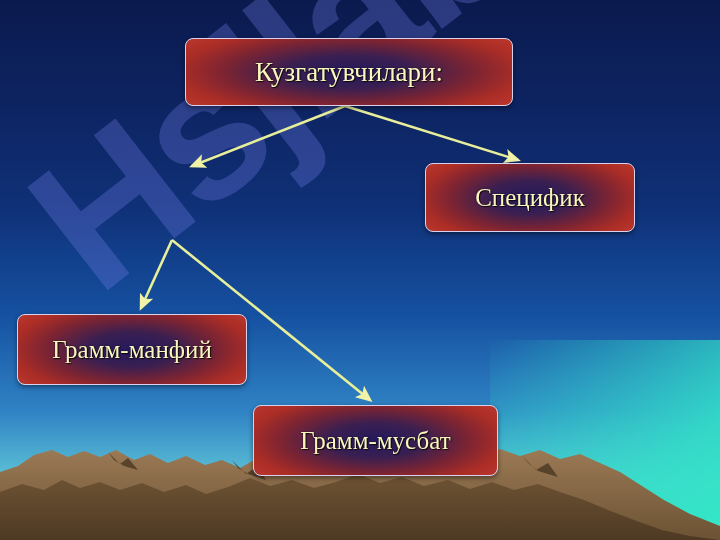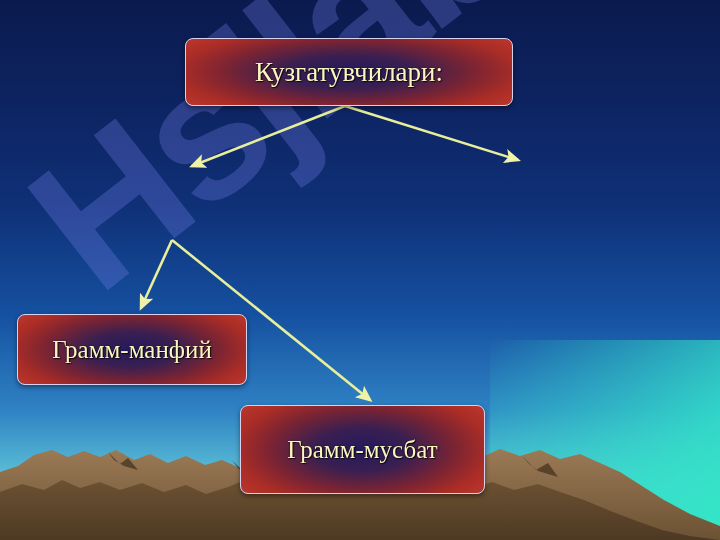--- a/index.html
+++ b/index.html
@@ -96,21 +96,21 @@
     line-height: 1;
     text-shadow: 1px 1px 1px rgba(0,0,0,0.75), 0 0 2px rgba(0,0,0,0.6);
     white-space: nowrap;
   }
 
   #node-root   { left: 185px; top: 38px;  width: 328px; height: 68px; }
   #node-root .node-label { font-size: 27px; }
   #node-nonspecific { left: 55px;  top: 170px; width: 250px; height: 68px; }
   #node-specific    { left: 425px; top: 163px; width: 210px; height: 69px; }
   #node-gram-neg    { left: 17px;  top: 314px; width: 230px; height: 71px; justify-content: center; }
-  #node-gram-pos    { left: 240px; top: 405px; width: 245px; height: 89px; }
+  #node-gram-pos    { left: 253px; top: 405px; width: 245px; height: 71px; }
 </style>
 </head>
 <body>
 
 <div id="slide">
 
   <div class="bg-right-glow"></div>
 
   <div class="watermark">
     <div class="wm-text">Hsjlab24</div>
@@ -155,20 +155,23 @@
       <line x1="172" y1="240" x2="141" y2="308"></line>
       <line x1="172" y1="240" x2="370" y2="400"></line>
     </g>
   </svg>
 
   <div class="node" id="node-root">
     <span class="node-label">Кузгатувчилари:</span>
   </div>
 
 
+  <div class="node" id="node-specific">
+    <span class="node-label">Специфик</span>
+  </div>
 
   <div class="node" id="node-gram-neg">
     <span class="node-label">Грамм-манфий</span>
   </div>
 
   <div class="node" id="node-gram-pos">
     <span class="node-label">Грамм-мусбат</span>
   </div>
 
 </div>

